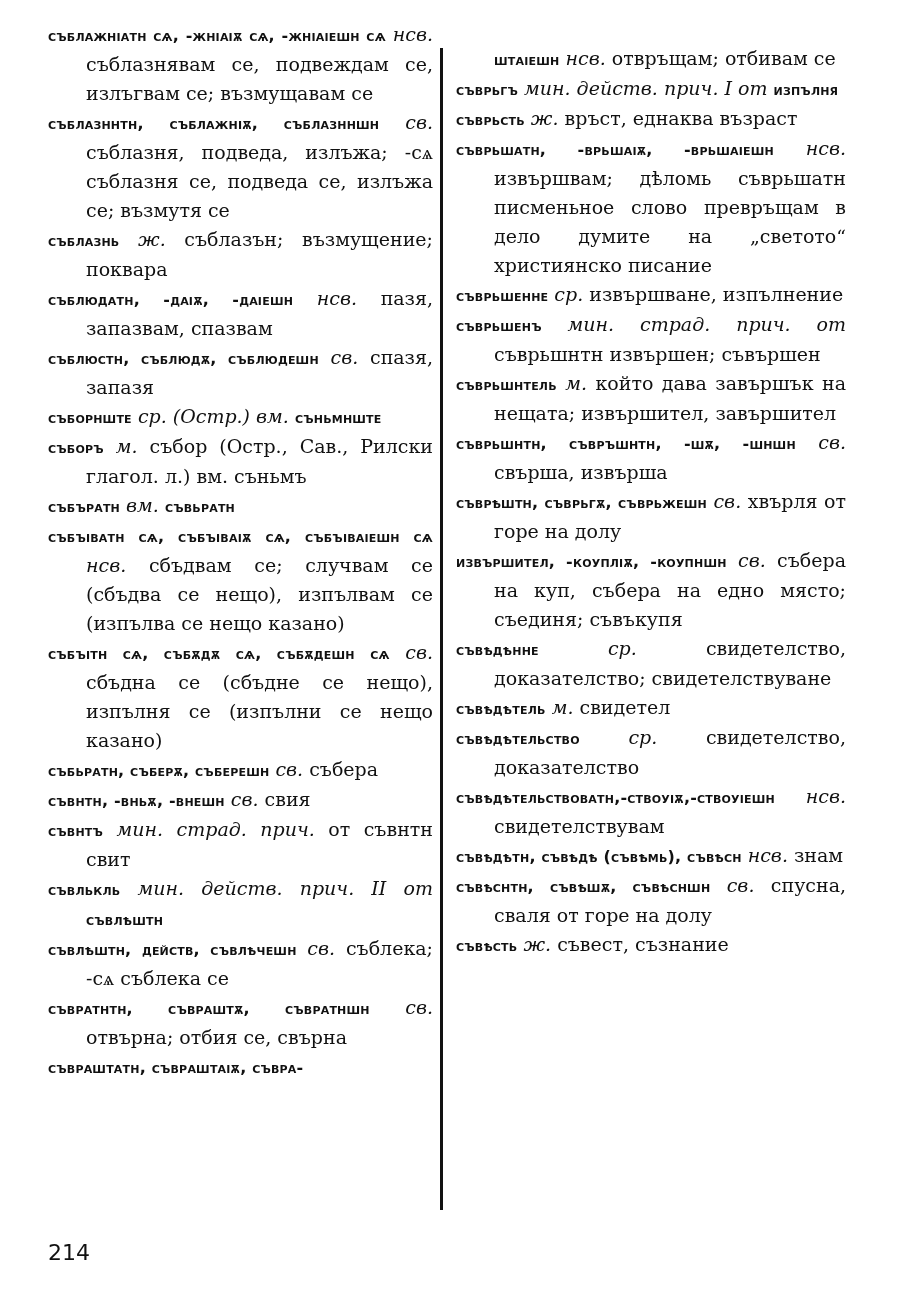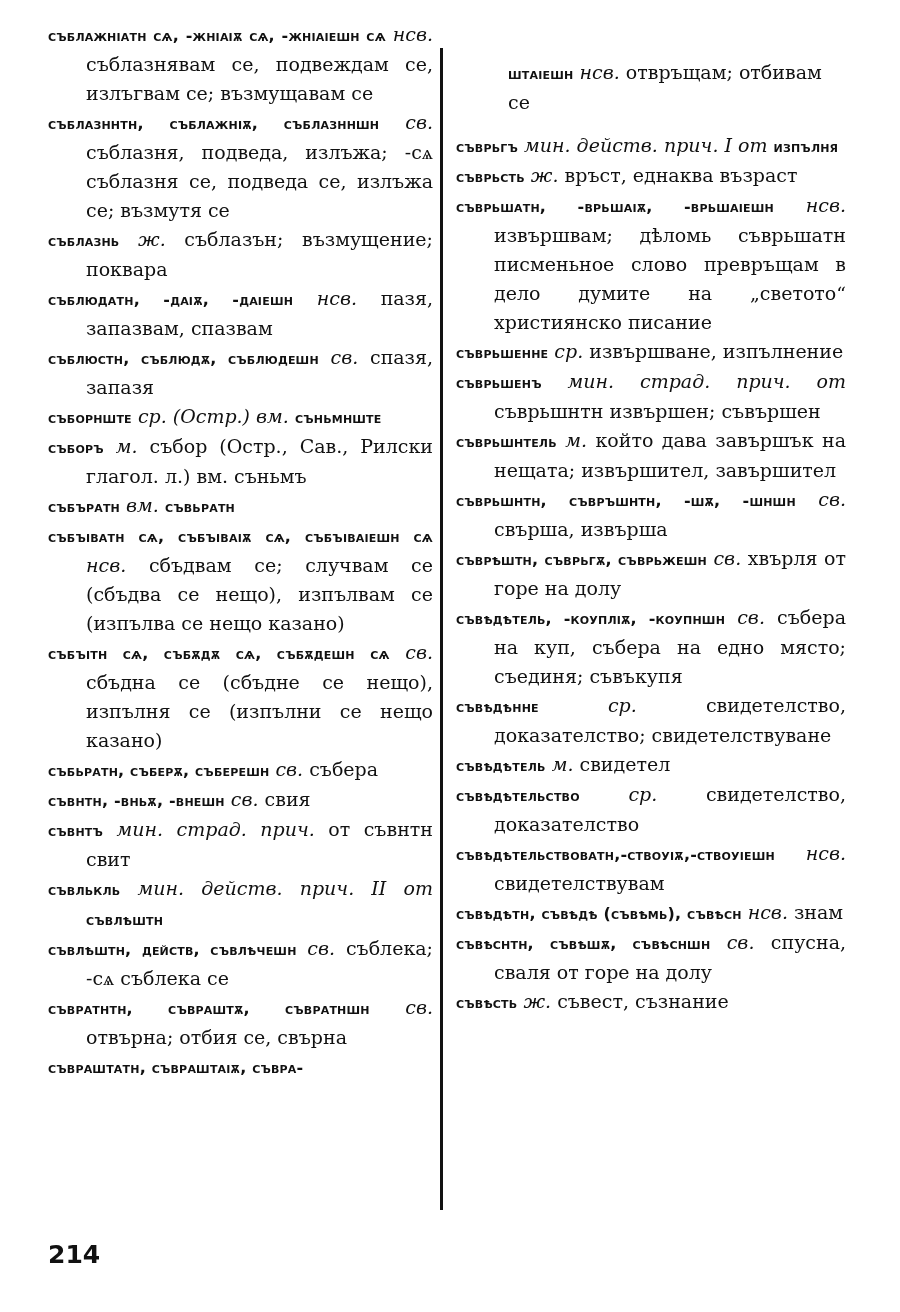--- a/index.html
+++ b/index.html
@@ -26,21 +26,21 @@
     .hw {
       font-family: "DejaVu Sans", "Liberation Sans", sans-serif;
       font-weight: bold; font-size: 16px; letter-spacing: 0.2px;
       font-variant: small-caps;
     }
     .gram { font-style: italic; }
     .def { font-weight: normal; }
     .page-number {
       position: absolute; left: 48px; top: 1240px;
       font-family: "DejaVu Sans", "Liberation Sans", sans-serif;
-      font-weight: bold; font-size: 25px;
+      font-weight: normal; font-size: 22px;
     }
   </style>
 </head>
 <body>
 
 <div class="page">
 
   <div class="column col-left">
     <p class="entry"><span class="hw">съблажнıатн сѧ, -жнıаıѫ сѧ, -жнıаıешн сѧ</span> <span class="gram">нсв.</span> <span class="def">съблазнявам се, подвеждам се, излъгвам се; възмущавам се</span></p>
     <p class="entry"><span class="hw">съблазннтн, съблажнıѫ, съблазнншн</span> <span class="gram">св.</span> <span class="def">съблазня, подведа, излъжа; -сѧ съблазня се, подведа се, излъжа се; възмутя се</span></p>
@@ -57,30 +57,30 @@
     <p class="entry"><span class="hw">съвнтъ</span> <span class="gram">мин. страд. прич.</span> <span class="def">от съвнтн свит</span></p>
     <p class="entry"><span class="hw">съвлькль</span> <span class="gram">мин. действ. прич. II от</span> <span class="hw">съвлѣштн</span></p>
     <p class="entry"><span class="hw">съвлѣштн, действ, съвлѣчешн</span> <span class="gram">св.</span> <span class="def">съблека; -сѧ съблека се</span></p>
     <p class="entry"><span class="hw">съвратнтн, съвраштѫ, съвратншн</span> <span class="gram">св.</span> <span class="def">отвърна; отбия се, свърна</span></p>
     <p class="entry"><span class="hw">съвраштатн, съвраштаıѫ, съвра-</span></p>
   </div>
 
   <div class="divider"></div>
 
   <div class="column col-right">
-    <p class="first-cont" style="margin:14px;"><span class="hw">штаıешн</span> <span class="gram">нсв.</span> <span class="def">отвръщам; отбивам се</span></p>
+    <p class="first-cont" style="margin:0;"><span class="hw">штаıешн</span> <span class="gram">нсв.</span> <span class="def">отвръщам; отбивам се</span></p>
     <p class="entry"><span class="hw">съврьгъ</span> <span class="gram">мин. действ. прич. I от</span> <span class="hw">изпълня</span></p>
     <p class="entry"><span class="hw">съврьсть</span> <span class="gram">ж.</span> <span class="def">връст, еднаква възраст</span></p>
     <p class="entry"><span class="hw">съврьшатн, -врьшаıѫ, -врьшаıешн</span> <span class="gram">нсв.</span> <span class="def">извършвам; дѣломь съврьшатн писменьное слово превръщам в дело думите на „светото“ християнско писание</span></p>
     <p class="entry"><span class="hw">съврьшенне</span> <span class="gram">ср.</span> <span class="def">извършване, изпълнение</span></p>
     <p class="entry"><span class="hw">съврьшенъ</span> <span class="gram">мин. страд. прич. от</span> <span class="def">съврьшнтн извършен; съвършен</span></p>
     <p class="entry"><span class="hw">съврьшнтель</span> <span class="gram">м.</span> <span class="def">който дава завършък на нещата; извършител, завършител</span></p>
     <p class="entry"><span class="hw">съврьшнтн, съвръшнтн, -шѫ, -шншн</span> <span class="gram">св.</span> <span class="def">свърша, извърша</span></p>
     <p class="entry"><span class="hw">съврѣштн, съврьгѫ, съврьжешн</span> <span class="gram">св.</span> <span class="def">хвърля от горе на долу</span></p>
-    <p class="entry"><span class="hw">съвѣдѣтель, -коуплıѫ, -коупншн</span> <span class="gram">св.</span> <span class="def">събера на куп, събера на едно място; съединя; съвъкупя</span></p>
+    <p class="entry"><span class="hw">извършител, -коуплıѫ, -коупншн</span> <span class="gram">св.</span> <span class="def">събера на куп, събера на едно място; съединя; съвъкупя</span></p>
     <p class="entry"><span class="hw">съвѣдѣнне</span> <span class="gram">ср.</span> <span class="def">свидетелство, доказателство; свидетелствуване</span></p>
     <p class="entry"><span class="hw">съвѣдѣтель</span> <span class="gram">м.</span> <span class="def">свидетел</span></p>
     <p class="entry"><span class="hw">съвѣдѣтельство</span> <span class="gram">ср.</span> <span class="def">свидетелство, доказателство</span></p>
     <p class="entry"><span class="hw">съвѣдѣтельствоватн,-ствоуıѫ,-ствоуıешн</span> <span class="gram">нсв.</span> <span class="def">свидетелствувам</span></p>
     <p class="entry"><span class="hw">съвѣдѣтн, съвѣдѣ (съвѣмь), съвѣсн</span> <span class="gram">нсв.</span> <span class="def">знам</span></p>
     <p class="entry"><span class="hw">съвѣснтн, съвѣшѫ, съвѣсншн</span> <span class="gram">св.</span> <span class="def">спусна, сваля от горе на долу</span></p>
     <p class="entry"><span class="hw">съвѣсть</span> <span class="gram">ж.</span> <span class="def">съвест, съзнание</span></p>
   </div>
 
   <div class="page-number">214</div>

